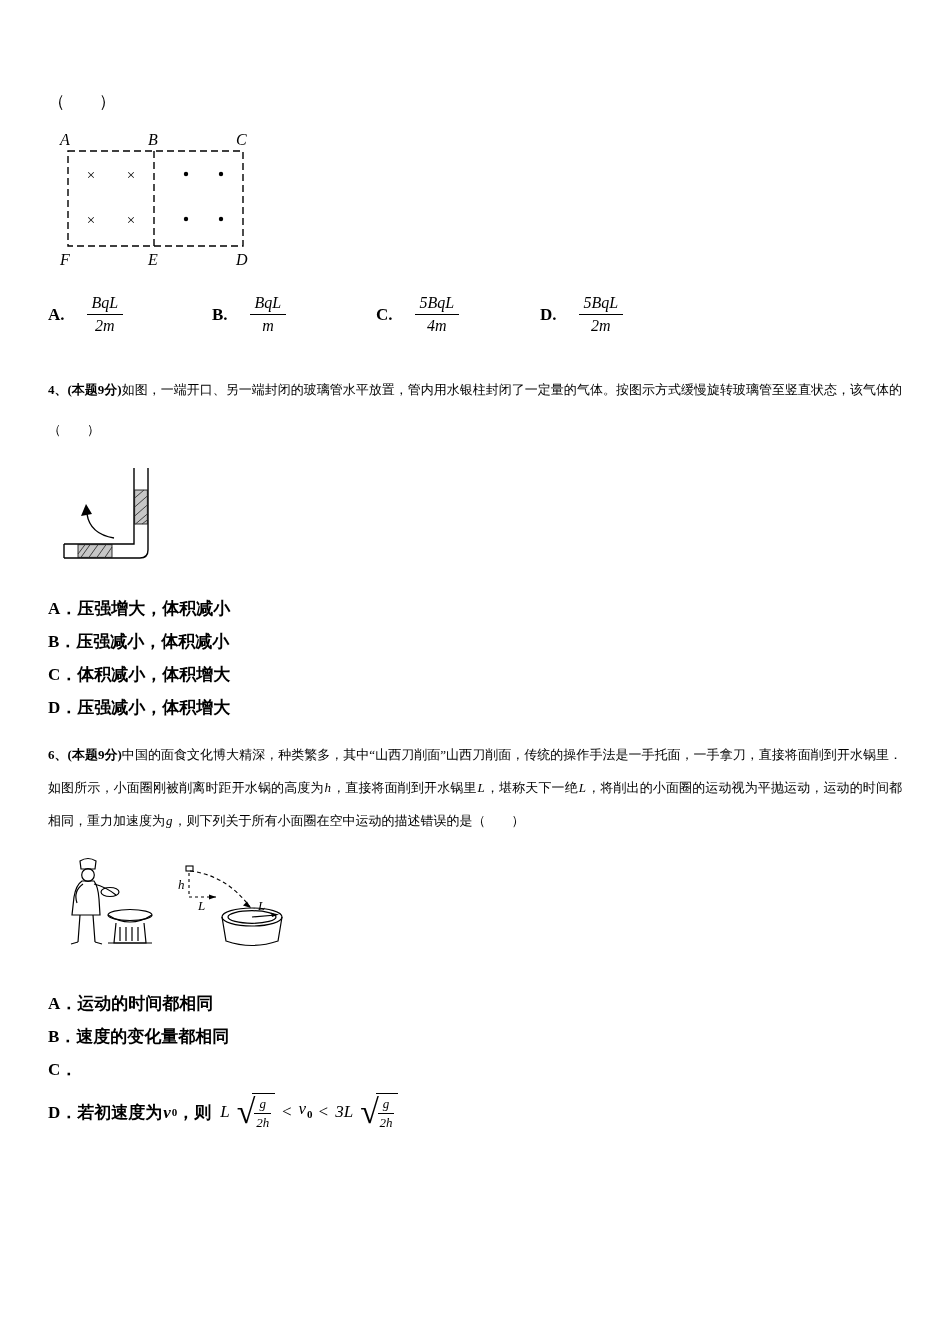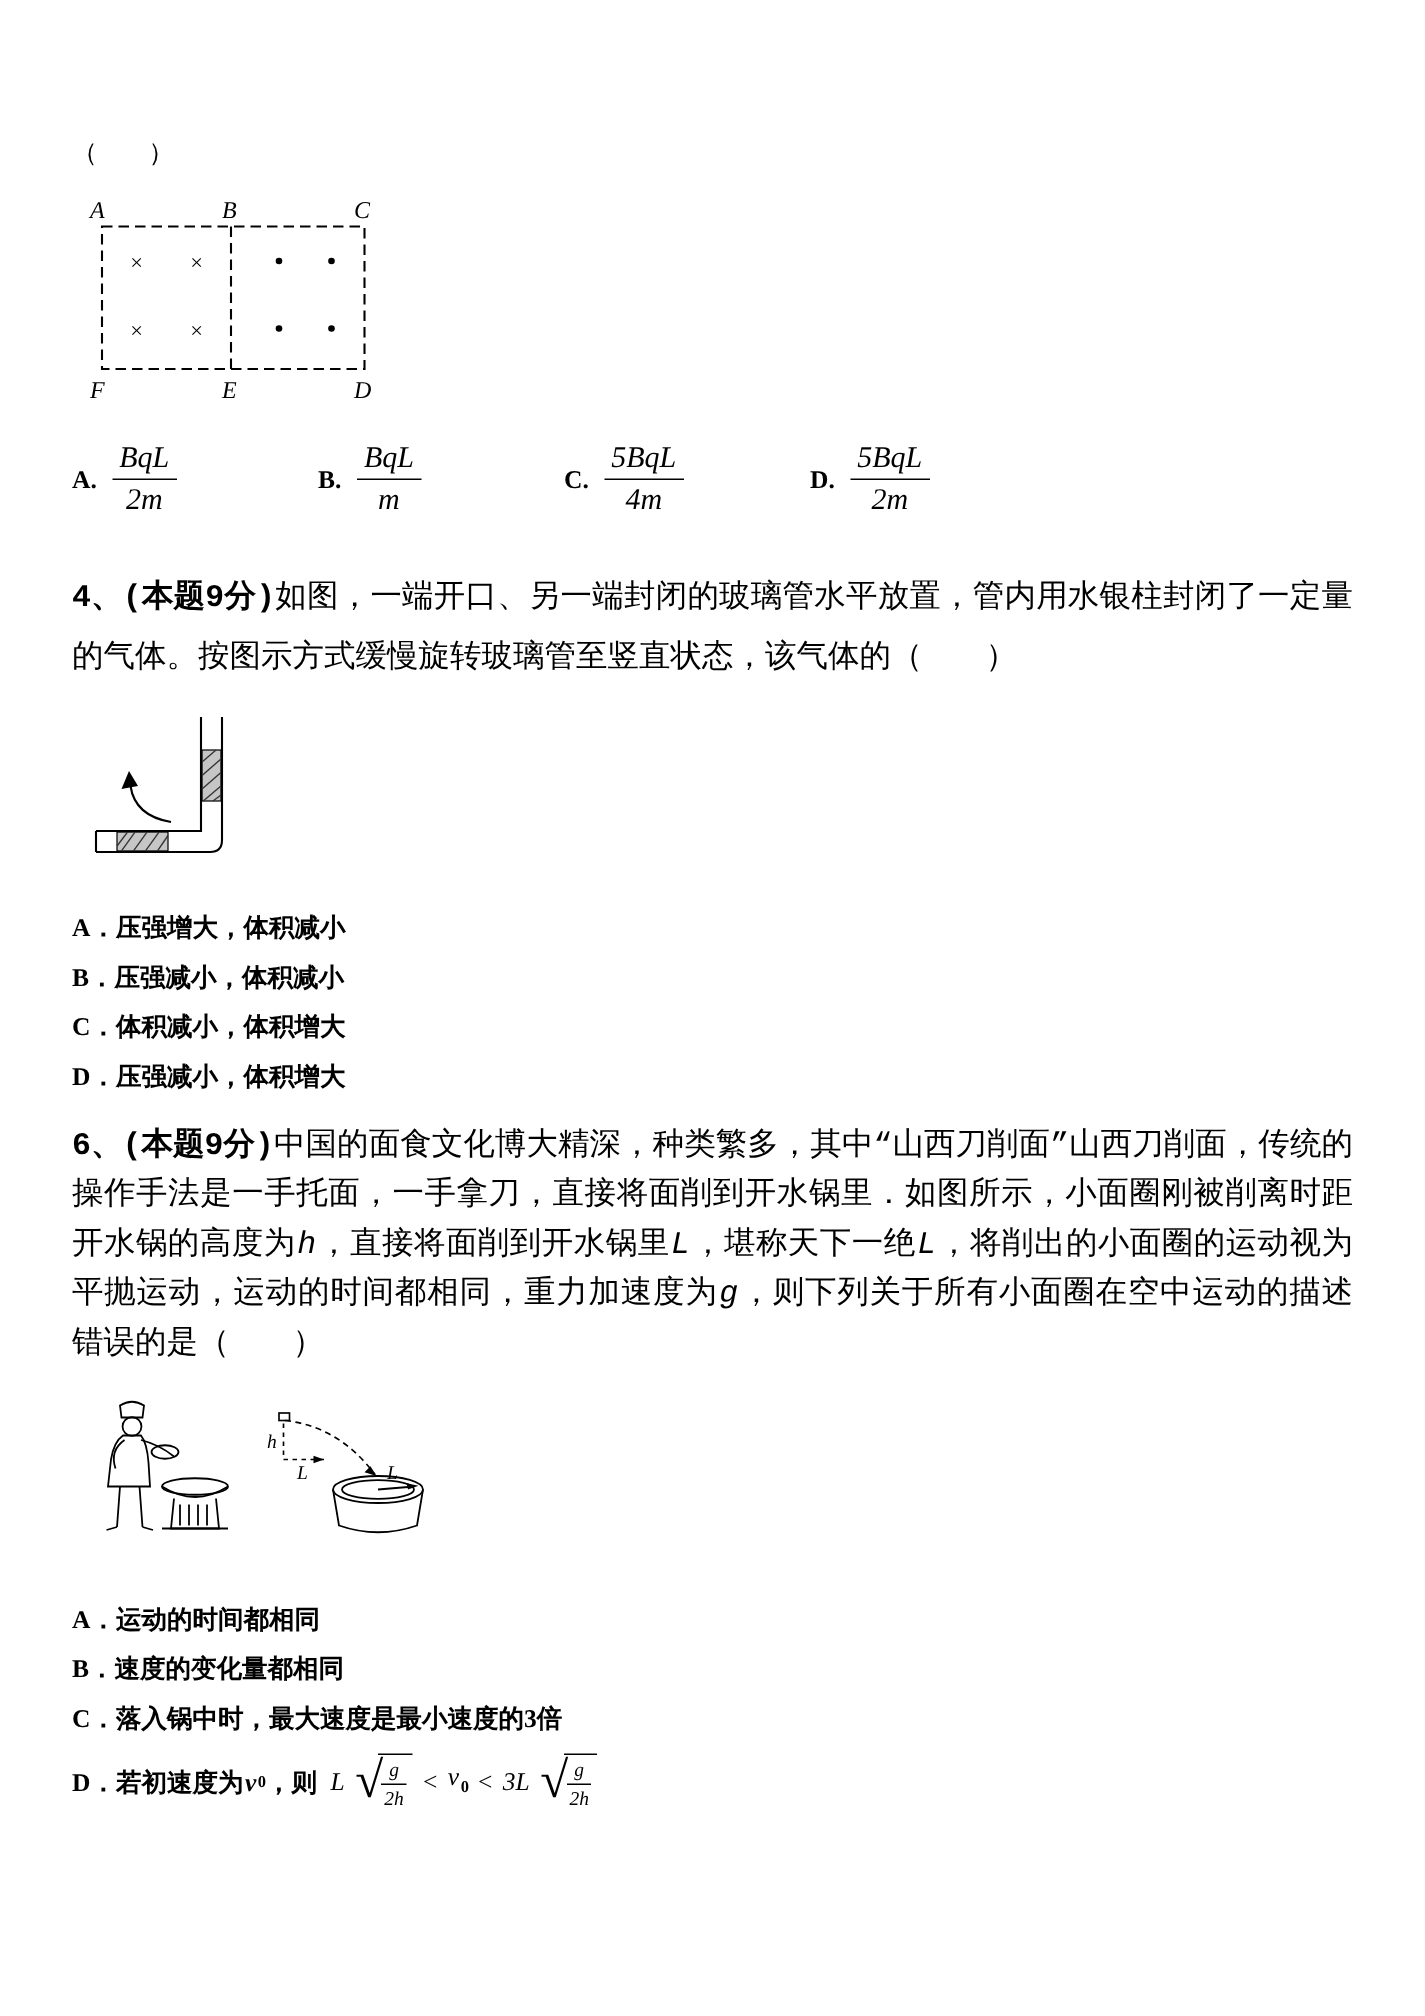--- a/index.html
+++ b/index.html
@@ -16,25 +16,25 @@
   .diagram1 { margin-top: 10px; margin-left: 2px; }
   .diagram2 { margin-top: 8px; margin-left: 2px; }
   .diagram3 { margin-top: 16px; margin-left: 2px; }
   svg text { font-family: "Liberation Serif", "DejaVu Serif", serif; }
 
   .q3-options { display: flex; margin-top: 20px; }
   .q3-option { width: 164px; display: flex; align-items: center; font-size: 17px; }
   .opt-label { font-weight: bold; }
 
   .frac { display: inline-flex; flex-direction: column; align-items: center;
-          font-style: italic; font-size: 20px; line-height: 1.25; margin-left: 10px; }
+          font-style: italic; font-size: 16px; line-height: 1.25; margin-left: 22px; }
   .frac .num { border-bottom: 1.3px solid #000; padding: 0 5px 1px; }
   .frac .den { padding-top: 1px; text-align: right; }
 
-  .stem { font-size: 21px; line-height: 40px; text-align: justify; font-family: Liberation Mono, monospace; }
+  .stem { font-size: 13px; line-height: 40px; text-align: justify; }
   .q4-stem { margin-top: 34px; }
   .q5-stem { margin-top: 14px; line-height: 33px; }
   .q6-stem { margin-top: 30px; line-height: 33px; font-weight: bold; }
   .prefix { font-weight: bold; }
   .var { font-style: italic; padding: 0 1px; }
 
   .options { margin-top: 12px; }
   .q4-options { margin-top: 14px; }
   .q5-options { margin-top: 26px; }
   .option { font-size: 17px; font-weight: bold; line-height: 33px;
@@ -218,21 +218,20 @@
     <div class="option">
       <span class="opt-label">A．</span>
         <span>运动的时间都相同</span>
     </div>
     <div class="option">
       <span class="opt-label">B．</span>
         <span>速度的变化量都相同</span>
     </div>
     <div class="option">
       <span class="opt-label">C．</span>
-        <span>落入锅中时，最大速度是最小速度的3倍</span>
     </div>
     <div class="option tall">
       <span class="opt-label">D．</span>
         <span>若初速度为</span>
         <span class="var">v</span>
         <sub>0</sub>
         <span>，则</span>
       <span class="math">
         <span class="var">L</span>
           <span class="sqrt">

